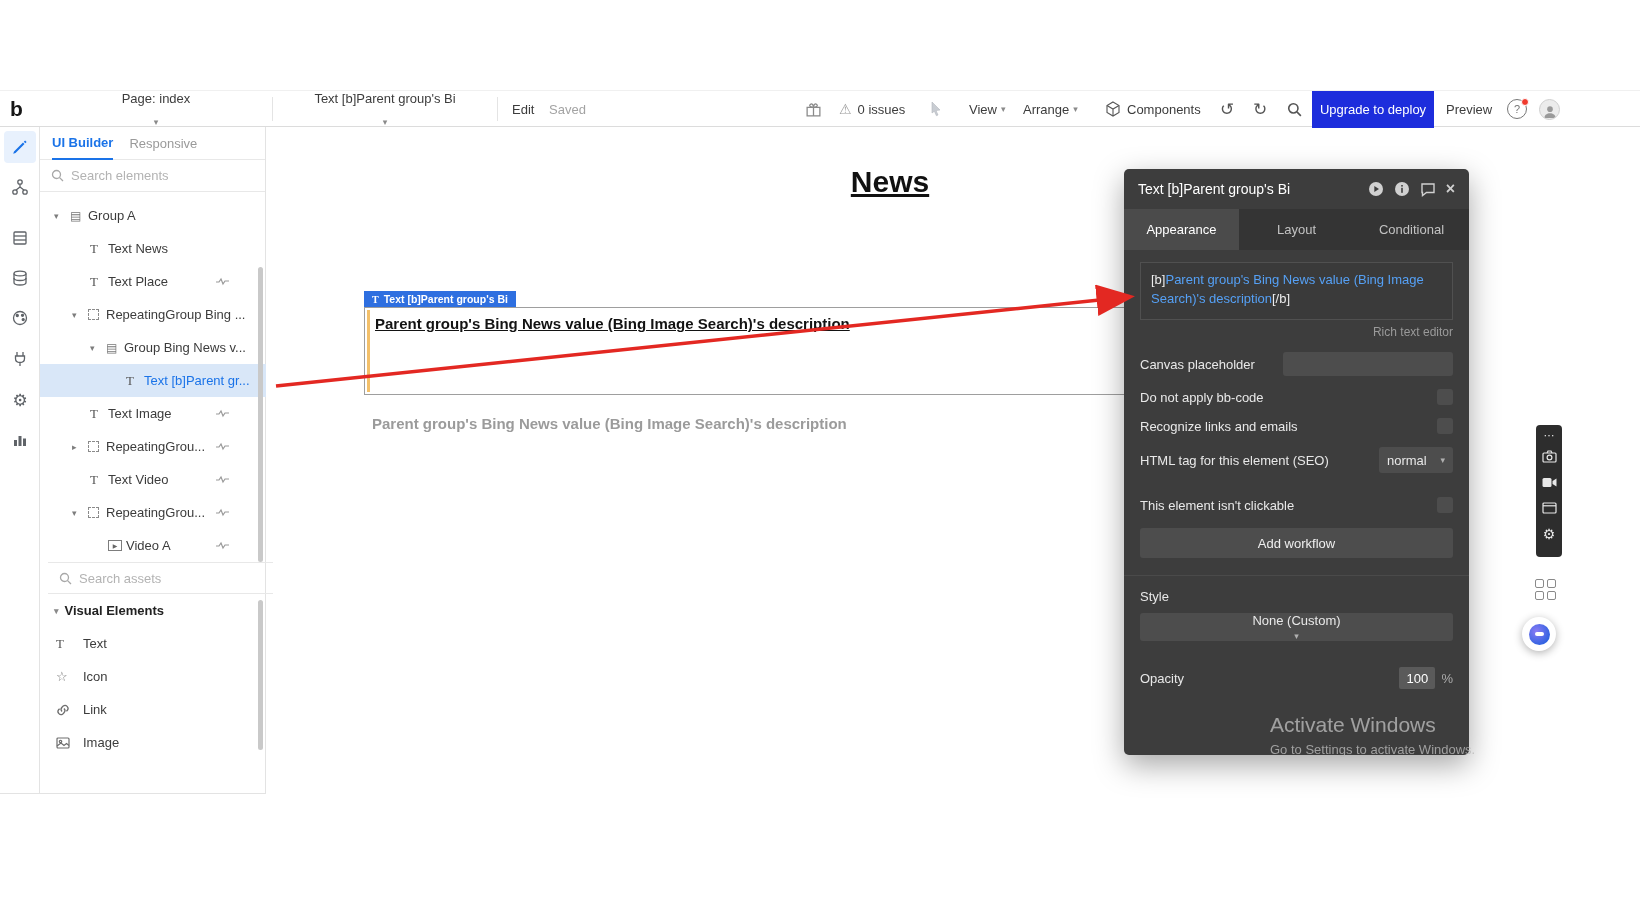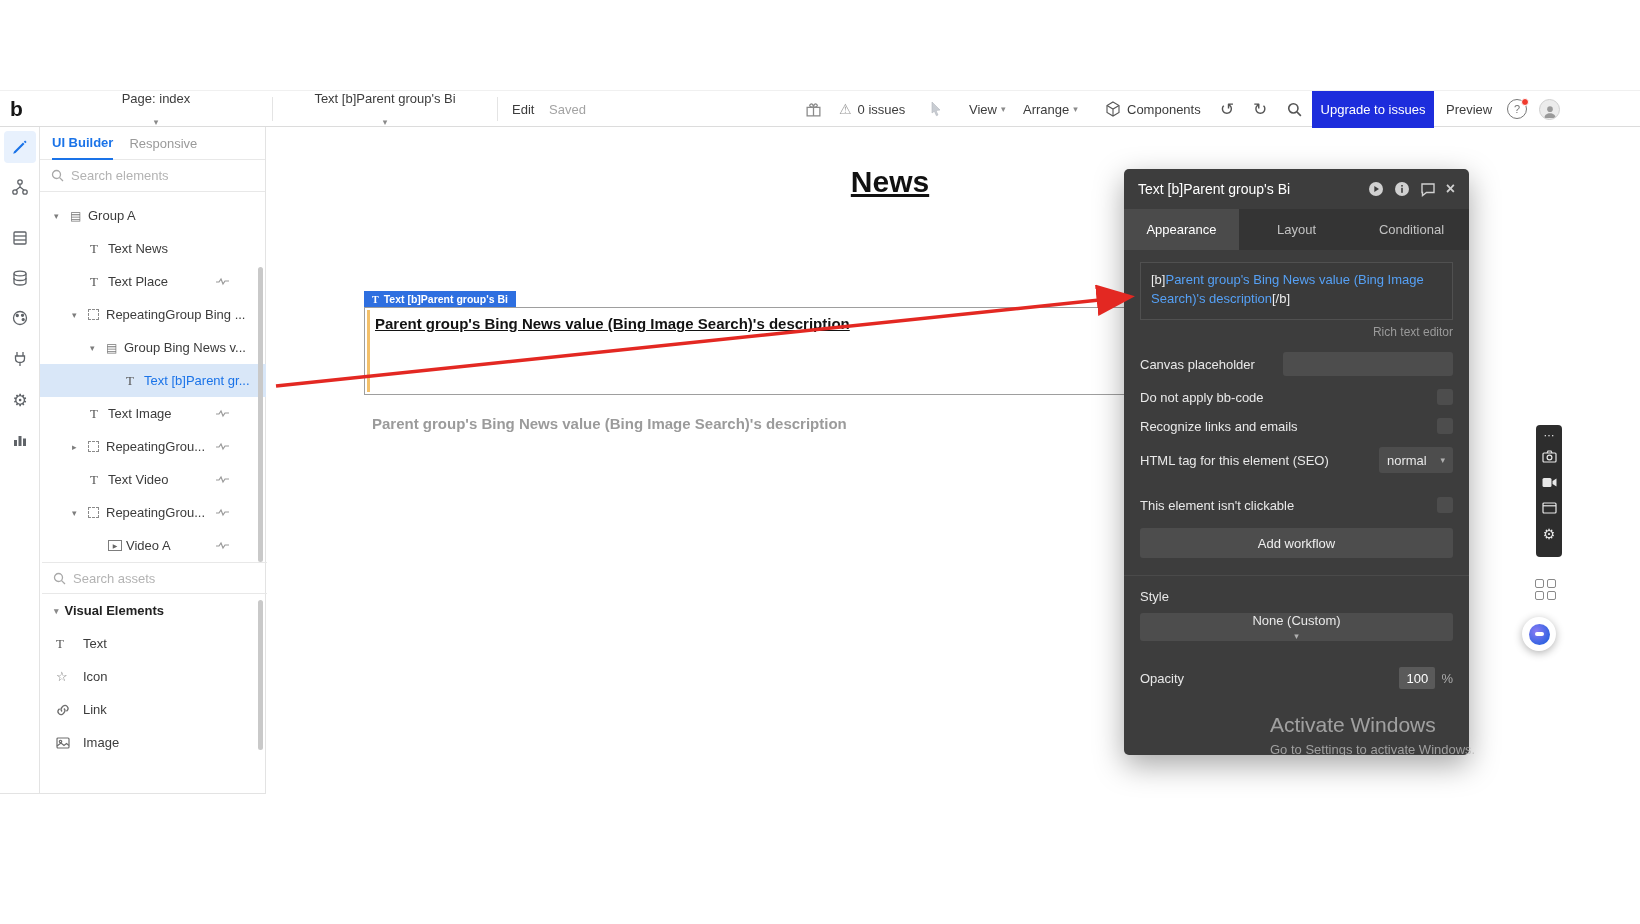--- a/index.html
+++ b/index.html
@@ -36,21 +36,21 @@
   .ticon { width:18px; display:flex; align-items:center; color:#777; }
   .t-serif { font-family:"Liberation Serif", serif; font-size:13px; color:#555; }
   .rgbox { width:11px; height:11px; border:1px dashed #8a8a8a; }
   .vidbox { width:14px; height:11px; border:1px solid #7d7d7d; display:flex; align-items:center; justify-content:center; font-size:6px; color:#666; }
   .btnbox { width:12px; height:12px; border:1px solid #6e6e6e; border-radius:2px; }
   .gicon { font-size:12px; }
   .trow.selected { background:#d9e7f8; }
   .trow.selected .tlabel { color:#1a73e8; }
   .squig { margin-left:auto; margin-right:36px; display:flex; }
   .pl14{padding-left:14px}.pl32{padding-left:32px}.pl50{padding-left:50px}.pl68{padding-left:68px}.pl86{padding-left:86px}
-  #assets-search { position:absolute; top:435px; left:2px; width:225px; height:32px; border-top:1px solid #e8e8e8; border-bottom:1px solid #e8e8e8; display:flex; align-items:center; gap:7px; padding:0 11px; color:#b3b3b3; }
+  #assets-search { position:absolute; top:435px; left:8px; width:225px; height:32px; border-top:1px solid #e8e8e8; border-bottom:1px solid #e8e8e8; display:flex; align-items:center; gap:7px; padding:0 11px; color:#b3b3b3; }
   #visual-header { position:absolute; top:467px; left:0; width:225px; height:33px; display:flex; align-items:center; gap:6px; padding:0 14px; font-weight:700; color:#222; }
   #visual-list { position:absolute; top:500px; left:0; width:225px; }
   .vrow { height:33px; display:flex; align-items:center; gap:9px; padding-left:16px; color:#3c3c3c; }
   .scroll-thumb { position:absolute; right:2px; width:5px; background:#c9c9c9; border-radius:3px; }
 
   
   #canvas { position:absolute; top:127px; left:266px; width:1374px; height:667px; background:#fff; overflow:hidden; z-index:1; }
   #page { position:absolute; left:98px; top:0; width:1020px; height:667px; }
   #news-title { position:absolute; top:38px; left:16px; width:100%; text-align:center; font-size:30px; font-weight:700; text-decoration:underline; color:#111; }
   #sel-chip { position:absolute; left:0; top:164px; height:16px; background:#2e6fe0; color:#fff; font-size:10.5px; display:flex; align-items:center; gap:5px; padding:0 8px; font-weight:700; }
@@ -162,21 +162,21 @@
   <div class="tbi" style="left:1220px;font-size:17px;color:#555">↺</div>
   <div class="tbi" style="left:1253px;font-size:17px;color:#555">↻</div>
 
   <div class="tbi" style="left:1287px">
     <svg width="15" height="15" viewBox="0 0 13 13">
         <circle cx="5.5" cy="5.5" r="4" fill="none" stroke="#555" stroke-width="1.4"></circle>
         <line x1="8.6" y1="8.6" x2="12" y2="12" stroke="#555" stroke-width="1.4"></line>
       </svg>
   </div>
 
-  <div class="tbi" id="deploy-btn" style="left:1312px">Upgrade to issues</div>
+  <div class="tbi" id="deploy-btn" style="left:1312px">Upgrade to deploy</div>
   <div class="tbi" style="left:1446px">Preview</div>
 
   <div class="tbi" style="left:1507px">
     <span class="round-icon">
       <span>?</span>
       <span class="red-dot"></span>
     </span>
   </div>
   <div class="tbi" style="left:1539px">
     <span class="avatar">

